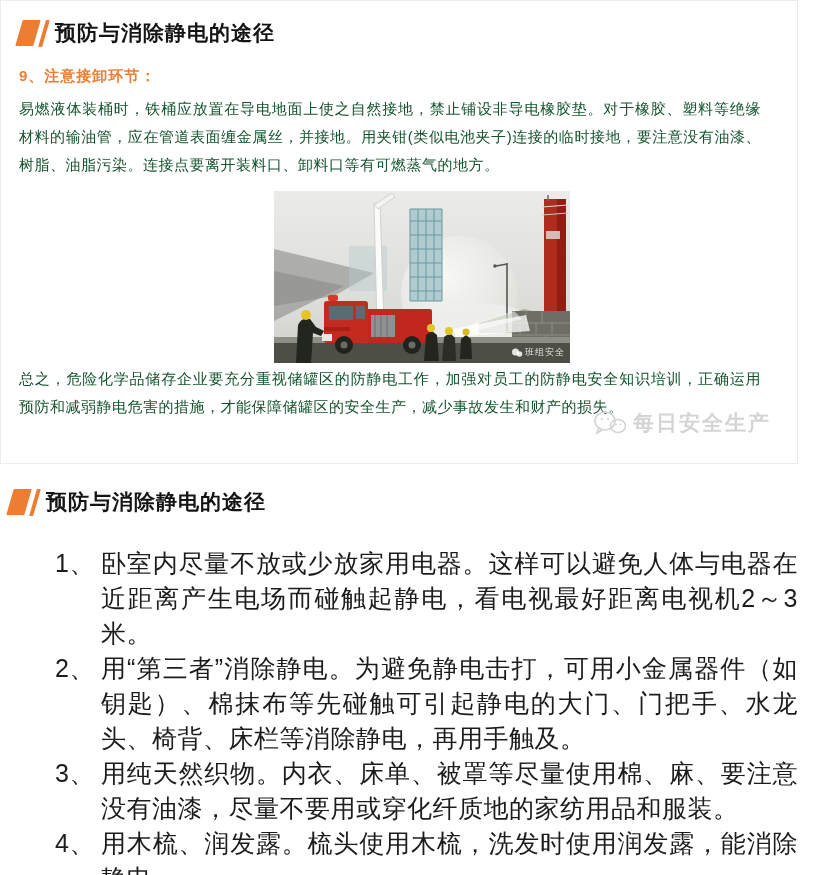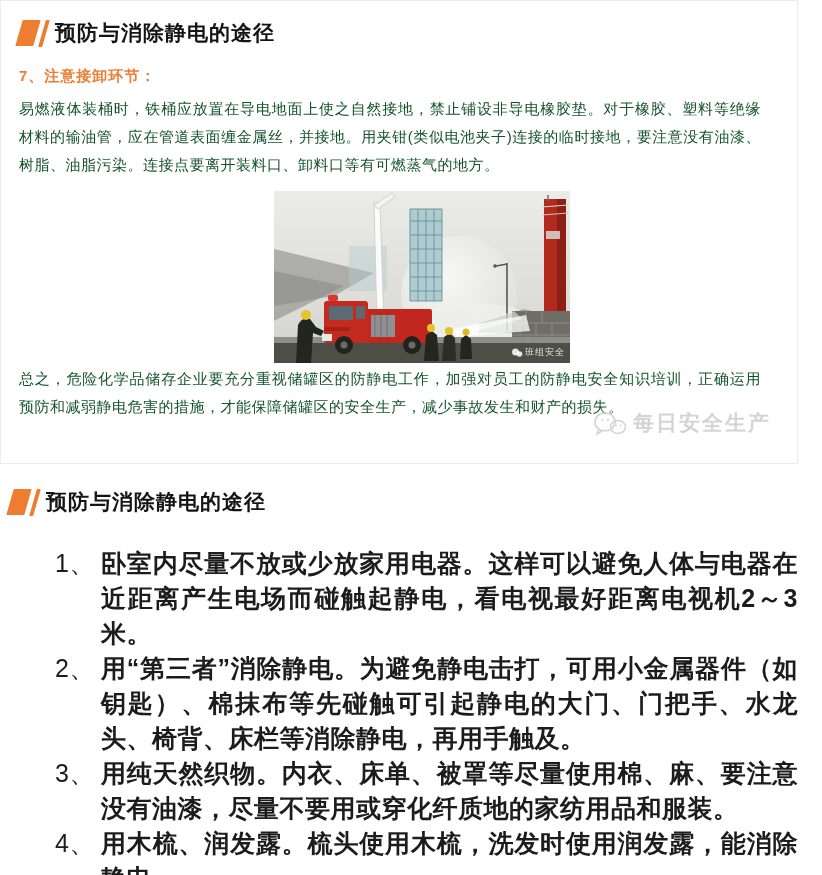--- a/index.html
+++ b/index.html
@@ -61,51 +61,51 @@
     display: flex; align-items: center;
     color: rgba(255,255,255,0.85);
     font-size: 9px; letter-spacing: 1px;
   }
   .photo-watermark .wm-bubbles { margin-right: 2px; }
 
   
   .brand-watermark {
     position: absolute;
     right: 26px; bottom: 26px;
-    display: flex; align-items: flex-end;
+    display: flex; align-items: center;
     color: #d4d4d4;
     font-size: 21px;
     letter-spacing: 2px;
     font-weight: bold;
   }
   .brand-watermark svg { margin-right: 6px; }
 
   
   .card2 { padding: 24px 24px 0 10px; }
   .list { margin: 30px 0 0 45px; font-size: 25px; color: #1c1c1c; }
   .li { display: flex; line-height: 35px; letter-spacing: 0.5px; }
   .li .num { flex: 0 0 46px; }
-  .li .txt { flex: 1; text-align: justify; font-weight: bold; }
+  .li .txt { flex: 1; text-align: justify; }
 
   :root { --accent: #ed7d31; }
 </style>
 </head>
 <body>
 
 <div class="card1">
 
   <div class="sec-header">
     <span class="slash-icon">
       <span class="slash-big"></span>
         <span class="slash-thin"></span>
     </span>
     <span class="sec-title">预防与消除静电的途径</span>
   </div>
 
-  <div class="subtitle">7、注意接卸环节：</div>
+  <div class="subtitle">9、注意接卸环节：</div>
 
   <div class="para">易燃液体装桶时，铁桶应放置在导电地面上使之自然接地，禁止铺设非导电橡胶垫。对于橡胶、塑料等绝缘材料的输油管，应在管道表面缠金属丝，并接地。用夹钳(类似电池夹子)连接的临时接地，要注意没有油漆、树脂、油脂污染。连接点要离开装料口、卸料口等有可燃蒸气的地方。</div>
 
   <div class="photo">
     <svg width="296" height="172" viewBox="0 0 296 172">
       <defs>
         <linearGradient id="sky" x1="0" y1="0" x2="0" y2="1">
           <stop offset="0" stop-color="#ebebe8"></stop>
           <stop offset="0.7" stop-color="#dbdbd7"></stop>
           <stop offset="1" stop-color="#cfcfca"></stop>

